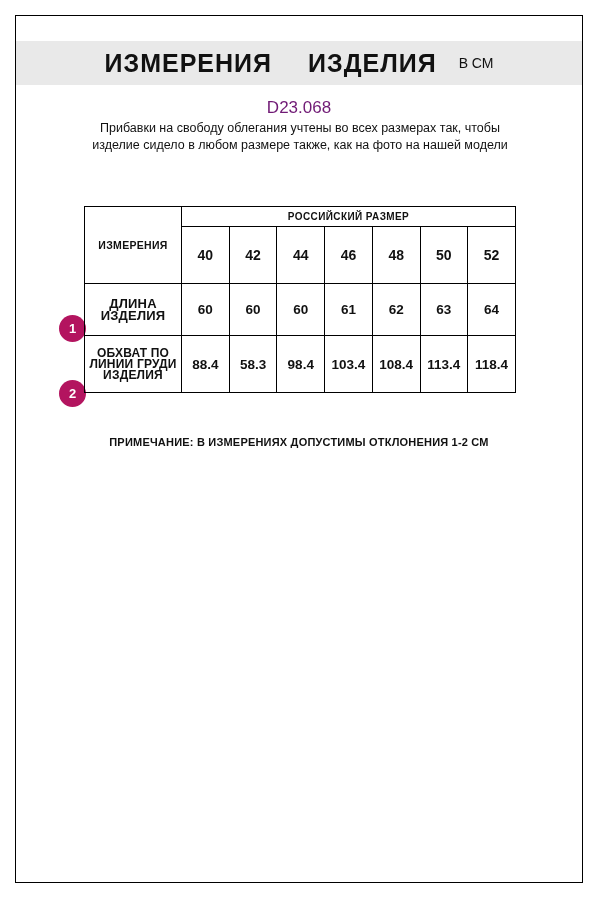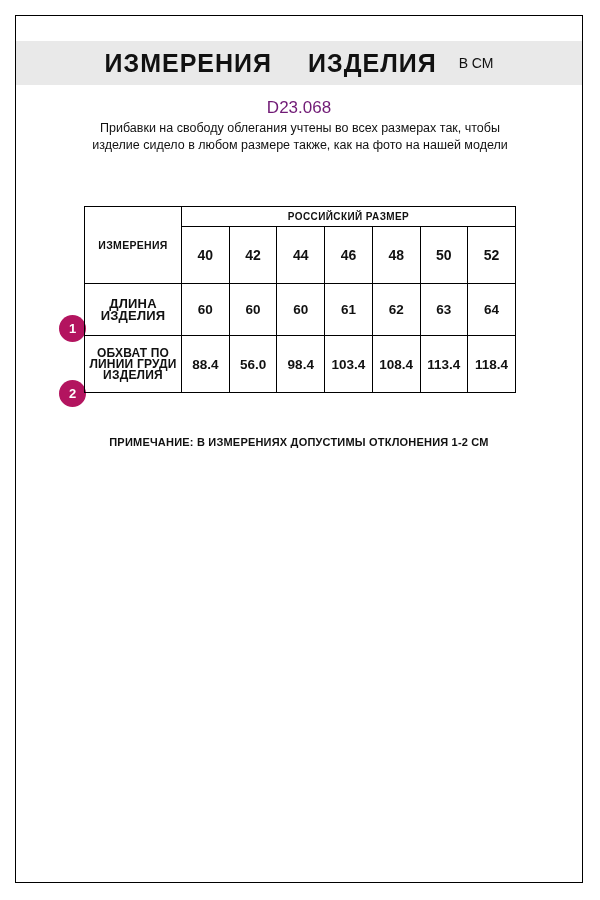--- a/index.html
+++ b/index.html
@@ -197,21 +197,21 @@
           <td class="val">60</td>
           <td class="val">60</td>
           <td class="val">61</td>
           <td class="val">62</td>
           <td class="val">63</td>
           <td class="val">64</td>
         </tr>
         <tr>
           <td class="row-label small">ОБХВАТ ПО ЛИНИИ ГРУДИ ИЗДЕЛИЯ</td>
           <td class="val2">88.4</td>
-          <td class="val2">56.0</td>
+          <td class="val2">58.3</td>
           <td class="val2">98.4</td>
           <td class="val2">103.4</td>
           <td class="val2">108.4</td>
           <td class="val2">113.4</td>
           <td class="val2">118.4</td>
         </tr>
       </tbody>
     </table>
   </div>
 

